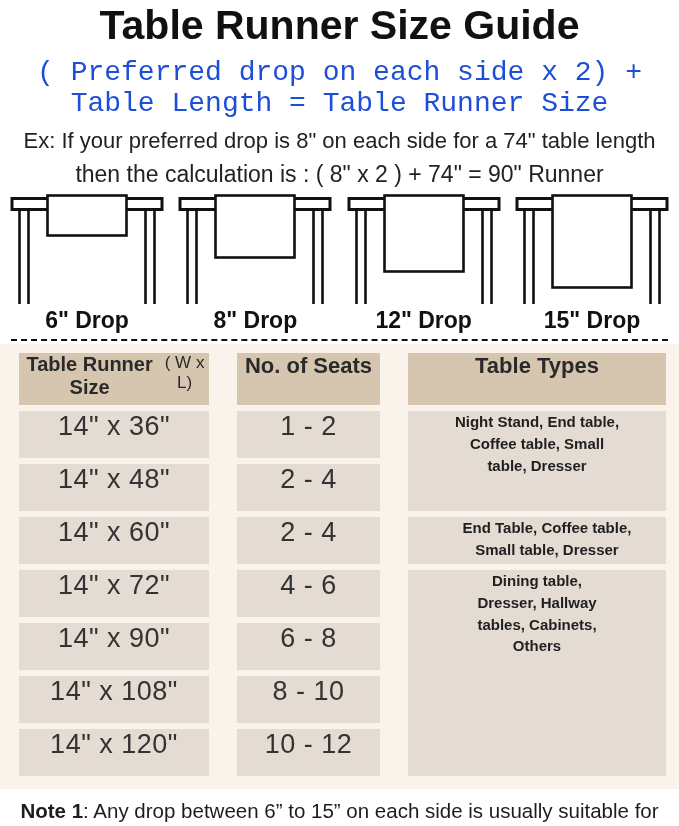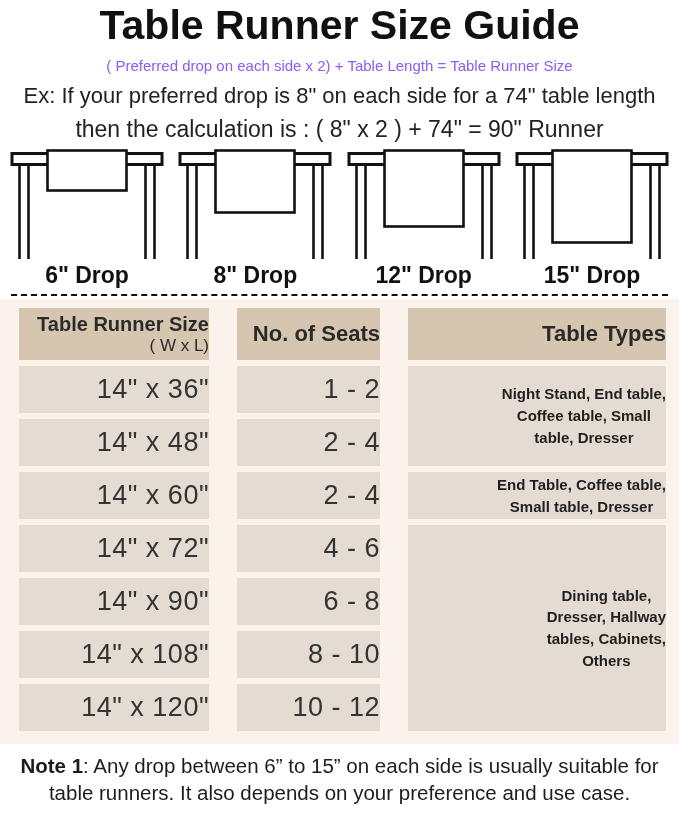--- a/index.html
+++ b/index.html
@@ -11,21 +11,21 @@
     overflow: hidden;
   }
   .page { width: 679px; height: 826px; }
 
   
   .top-block { text-align: center; padding-top: 1px; }
   .title {
     font-size: 41px; font-weight: 700; letter-spacing: 0px;
     color: #111; margin-top: 1px; margin-bottom: 8px;
   }
-  .formula  { font-size: 15px; color: #8b5cf6; margin-bottom: 9px; }
+  .formula  { font-size: 28px; color: #1d4ed8; margin-bottom: 9px; font-family: Liberation Mono, monospace; }
   .example1 { font-size: 22px;   color: #222; margin-bottom: 7px; }
   .example2 { font-size: 23px;   color: #222; margin-bottom: 6px; }
 
   
   .illustrations {
     display: flex; justify-content: space-between;
     padding: 0 9px; margin-top: 2px;
   }
   .figure { width: 156px; display: flex; flex-direction: column; align-items: center; }
   .figure svg { display: block; }
@@ -44,22 +44,22 @@
     padding: 9px 13px 13px 19px;
   }
   .size-grid {
     display: grid;
     grid-template-columns: 190px 143px 258px;
     grid-template-rows: 52px repeat(7, 47px);
     column-gap: 28px;
     row-gap: 6px;
   }
   .cell {
-    display: flex; flex-direction: column;
-    align-items: flex-end; justify-content: center;
+    display: flex; flex-direction: row;
+    align-items: flex-start; justify-content: center;
     text-align: center;
   }
   .header-cell { background: #d6c6b0; color: #2a2a2a; }
   .body-cell   { background: #e4dbd3; color: #2e2e2e; }
   .hdr-line1 { font-size: 20px; font-weight: 700; line-height: 1.15; }
   .hdr-line2 { font-size: 17px; font-weight: 400; line-height: 1.15; }
   .hdr-big   { font-size: 22px; font-weight: 700; }
   .size-text, .seats-text { font-size: 27px; font-weight: 400; letter-spacing: 0.5px; color: #333; }
   .type-cell { grid-column: 3; }
   .type-text {

